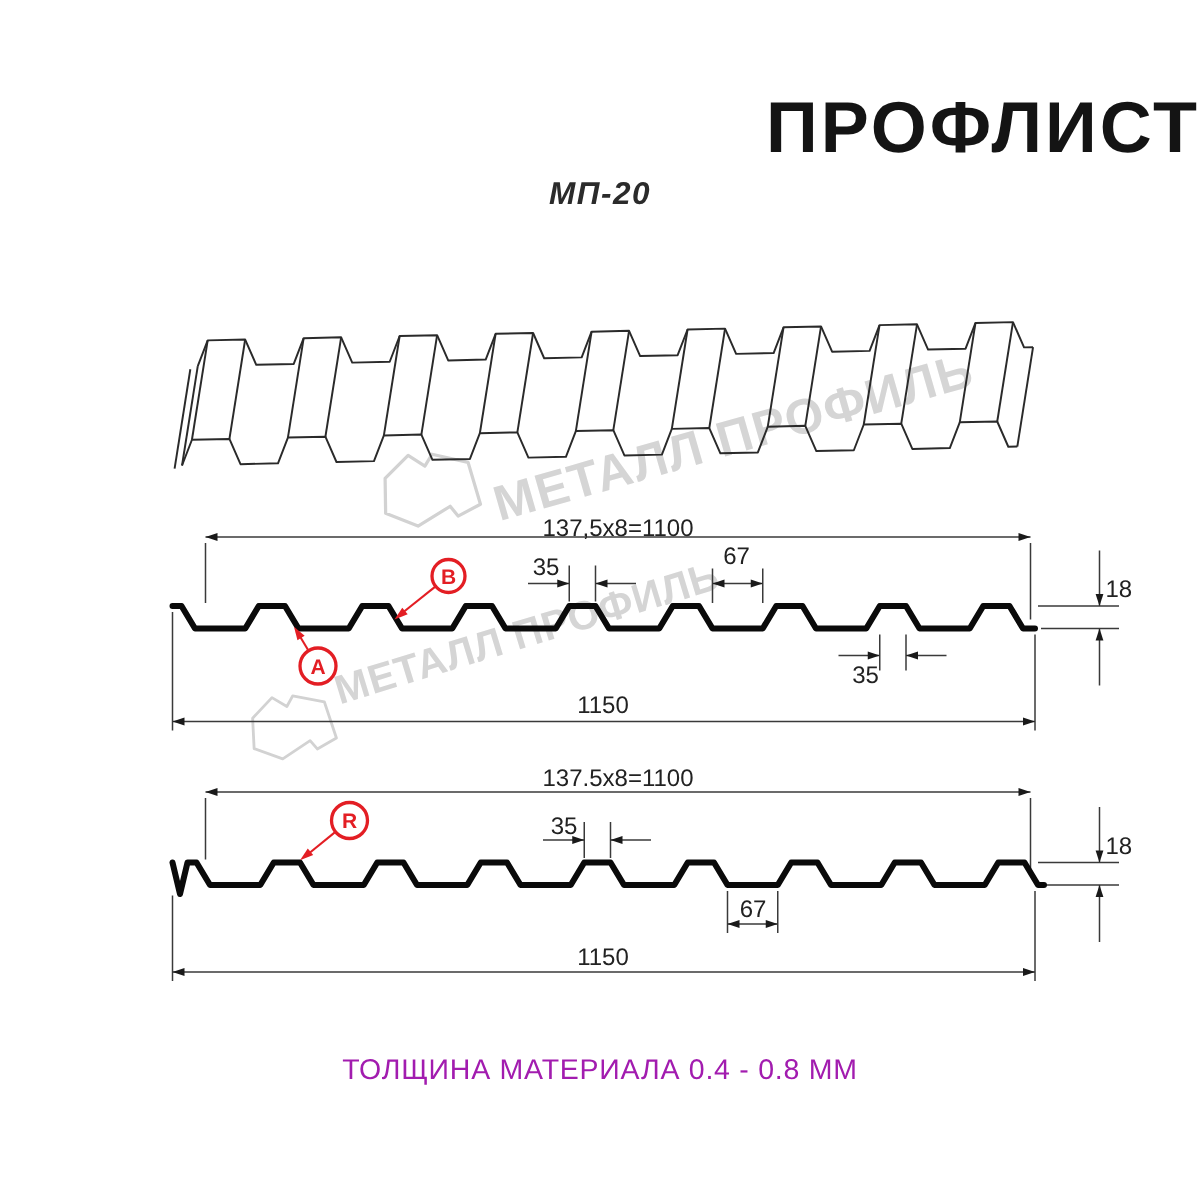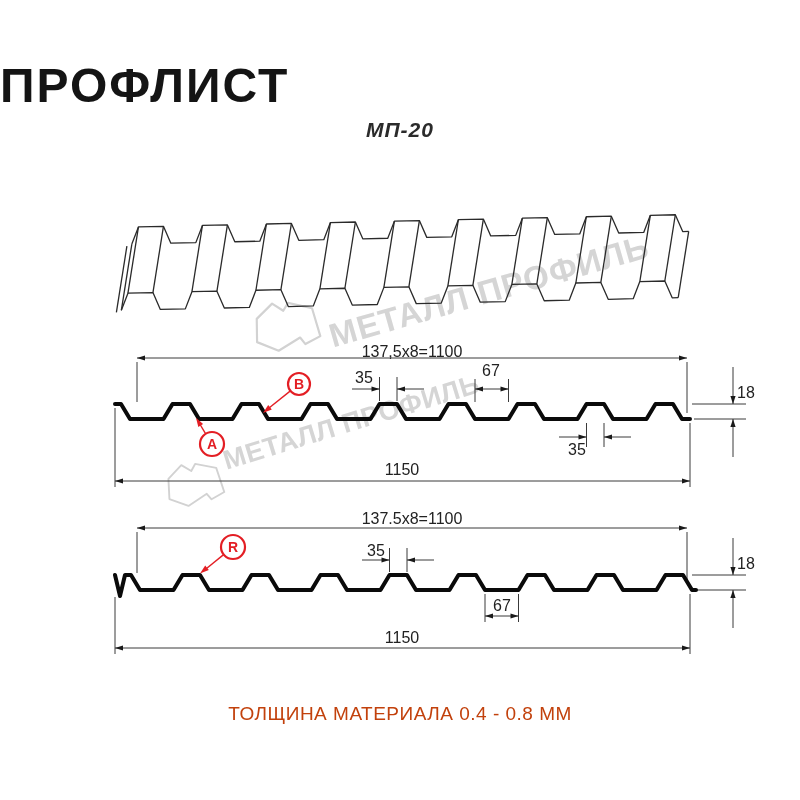--- a/index.html
+++ b/index.html
@@ -1,23 +1,23 @@
 <!DOCTYPE html>
 <html><head>
 <meta charset="utf-8">
 <style>
   html,body{margin:0;padding:0;background:#fff;}
   .page{position:relative;width:800px;height:800px;background:#fff;overflow:hidden;
         font-family:"Liberation Sans",sans-serif;}
-  .title{position:absolute;left:0;top:58px;width:800px;text-align:left;
+  .title{position:absolute;left:0;top:58px;width:800px;text-align:right;
          font-size:48px;font-weight:800;letter-spacing:2px;color:#141414;}
   .subtitle{position:absolute;left:0;top:118px;width:800px;text-align:center;
          font-size:21px;font-weight:600;letter-spacing:1px;color:#2b2b2b;font-style:italic;}
   .footer{position:absolute;left:0;top:703px;width:800px;text-align:center;
-         font-size:19px;font-weight:500;letter-spacing:.5px;color:#c2410c;}
+         font-size:19px;font-weight:500;letter-spacing:.5px;color:#a21caf;}
   .wm-text{position:absolute;color:#d5d5d5;font-weight:bold;white-space:nowrap;
          transform-origin:left center;user-select:none;}
   .wm1{left:330px;top:318px;font-size:33px;transform:rotate(-16deg);letter-spacing:1px;}
   .wm2{left:224px;top:446px;font-size:27px;transform:rotate(-17deg);letter-spacing:.5px;}
   .wm-logo{position:absolute;}
   svg{position:absolute;left:0;}
   svg text{font-family:"Liberation Sans",sans-serif;font-size:16px;fill:#222;}
   .dim-red{fill:#e31e24;font-size:14px;font-weight:600;}
   .red-c{fill:none;stroke:#e31e24;stroke-width:2.2;}
   .red-l{stroke:#e31e24;stroke-width:1.4;}

